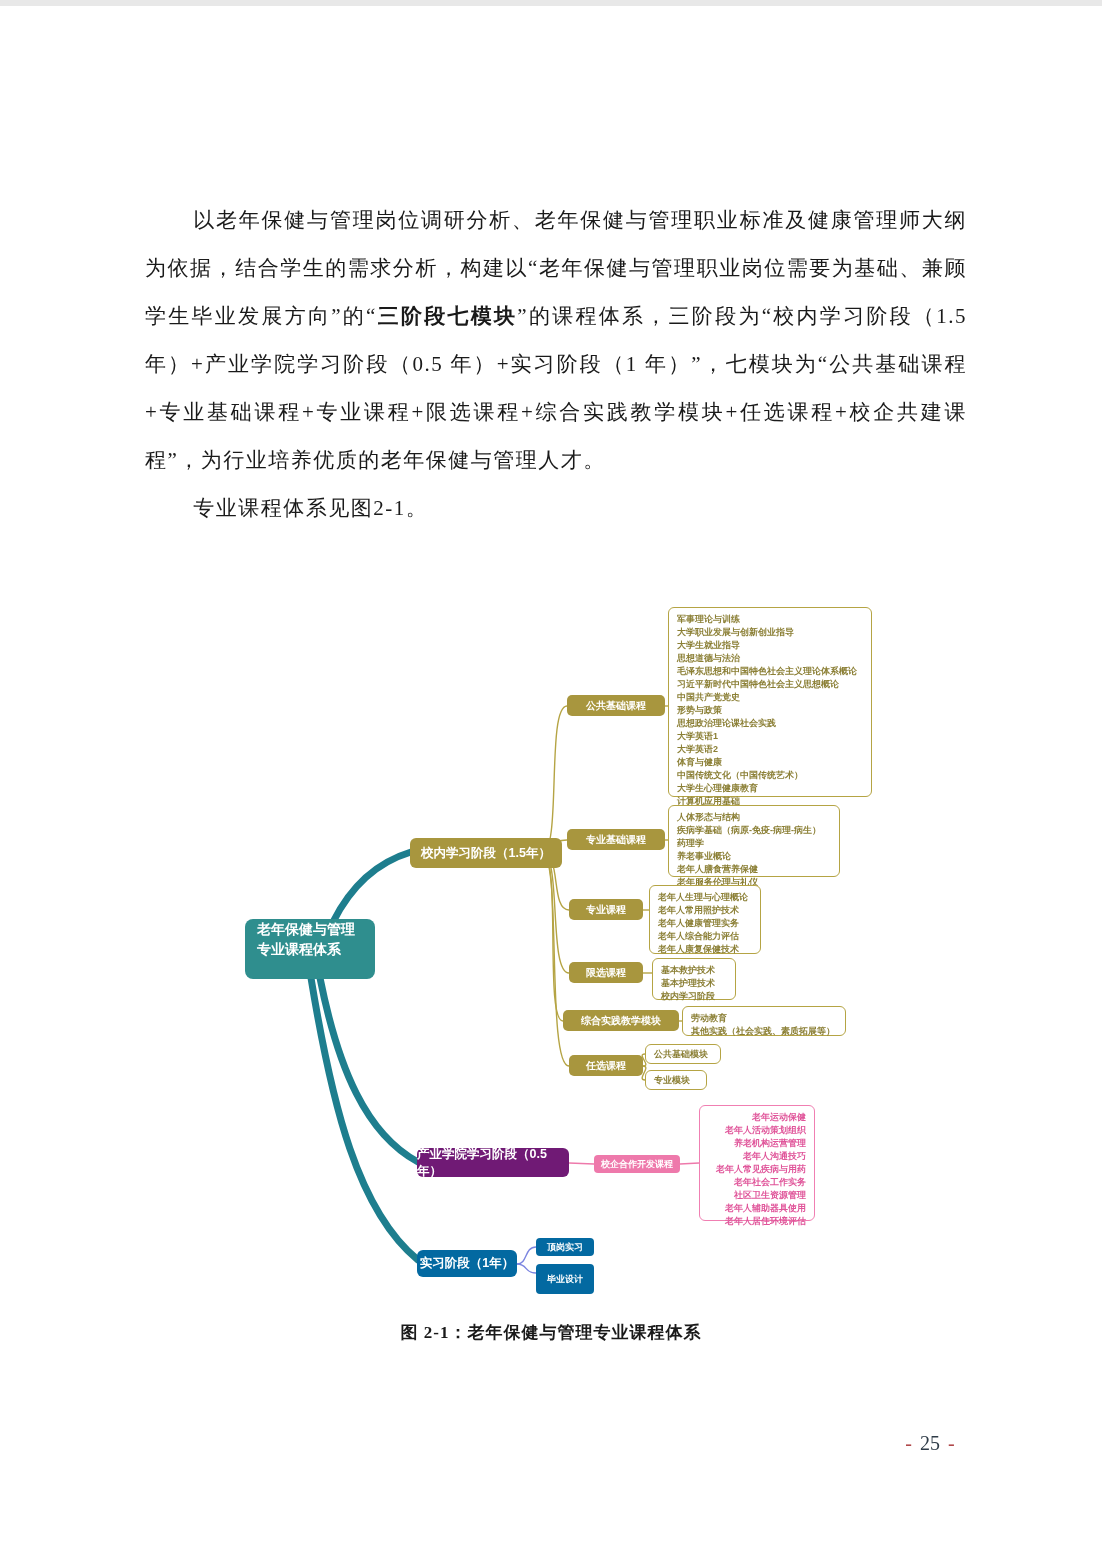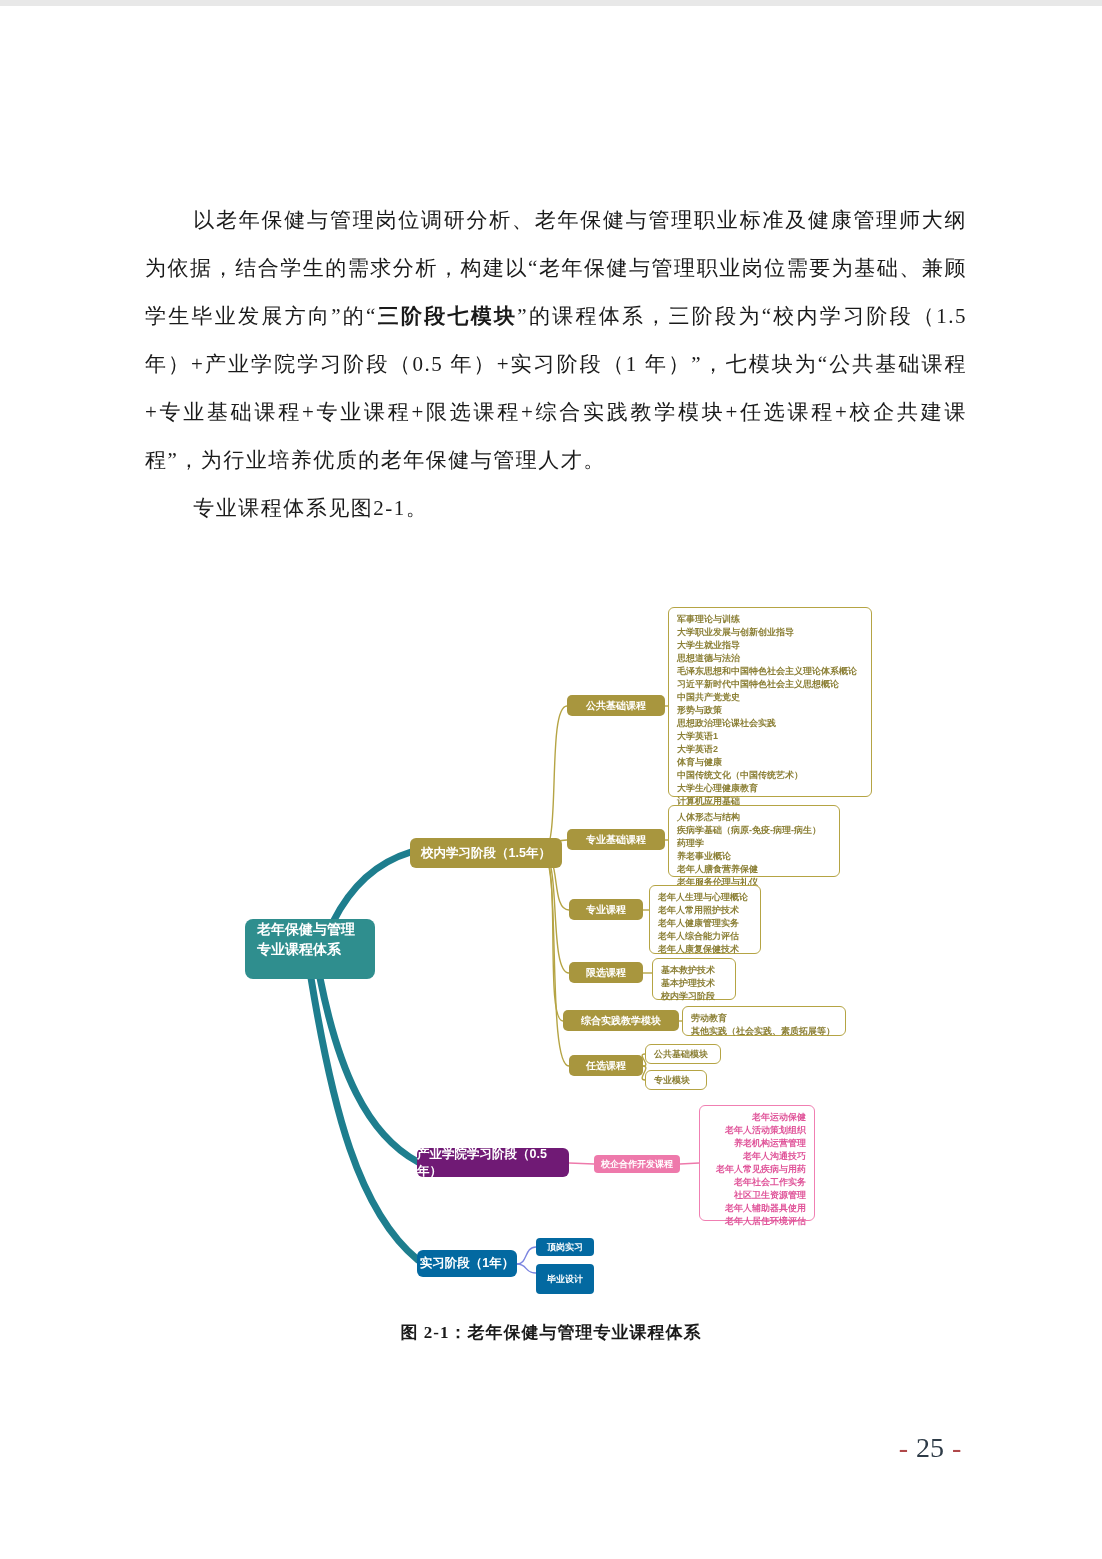--- a/index.html
+++ b/index.html
@@ -10,21 +10,21 @@
   
   .text-block{position:absolute;left:145px;top:190px;width:822px;}
   .text-block p{margin:0;font-size:21px;line-height:48px;letter-spacing:1.5px;text-align:justify;}
   .text-block p.no-just{text-align:left;}
   .para-bold{font-weight:bold;}
   .indent{text-indent:2.3em;}
   .heading{font-weight:600;}
   
   .caption{position:absolute;left:0;top:1298px;width:1102px;text-align:center;
     font-size:17px;font-weight:bold;letter-spacing:1px;}
-  .page-num{position:absolute;left:870px;top:1426px;width:120px;text-align:center;font-size:28px;color:#2e3b47;}
+  .page-num{position:absolute;left:870px;top:1426px;width:120px;text-align:center;font-size:20px;color:#2e3b47;}
   .page-num .dash{color:#b0484a;padding:0 8px;}
   
   .mm{position:absolute;box-sizing:border-box;font-family:"Liberation Sans","DejaVu Sans",sans-serif;}
   svg.connectors{position:absolute;left:0;top:0;pointer-events:none;}
   .node{display:flex;align-items:center;justify-content:center;color:#fff;font-weight:bold;border-radius:6px;}
   .root-node{background:#2f8e8e;border-radius:8px;font-size:14px;line-height:20px;
     justify-content:flex-start;padding-left:12px;text-align:left;flex-direction:column;align-items:flex-start;}
   .root-node span{display:block;line-height:20px;}
   .gold-node{background:#a8963e;}
   .pink-node{background:#701a75;}

